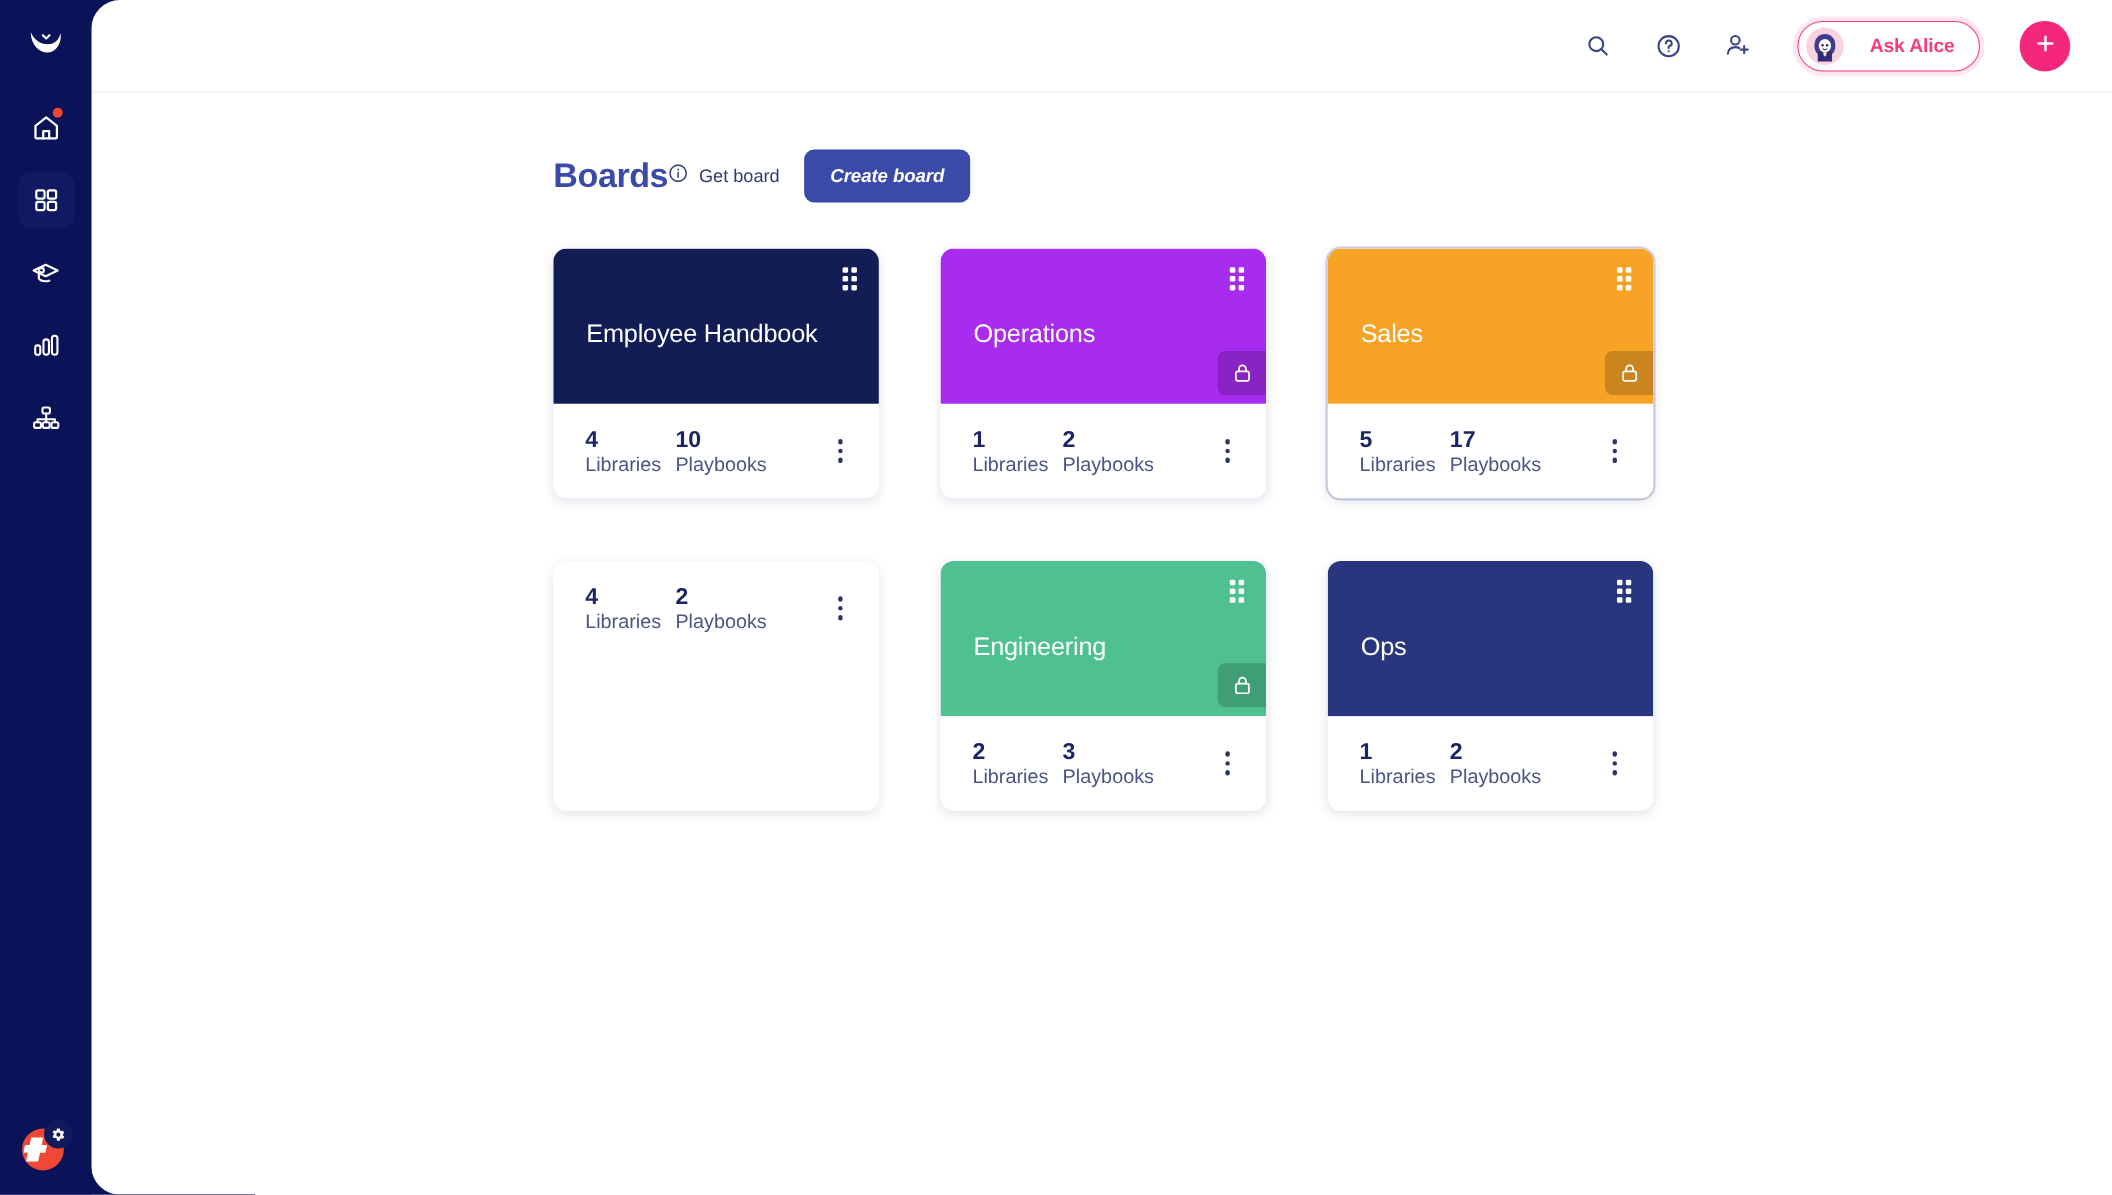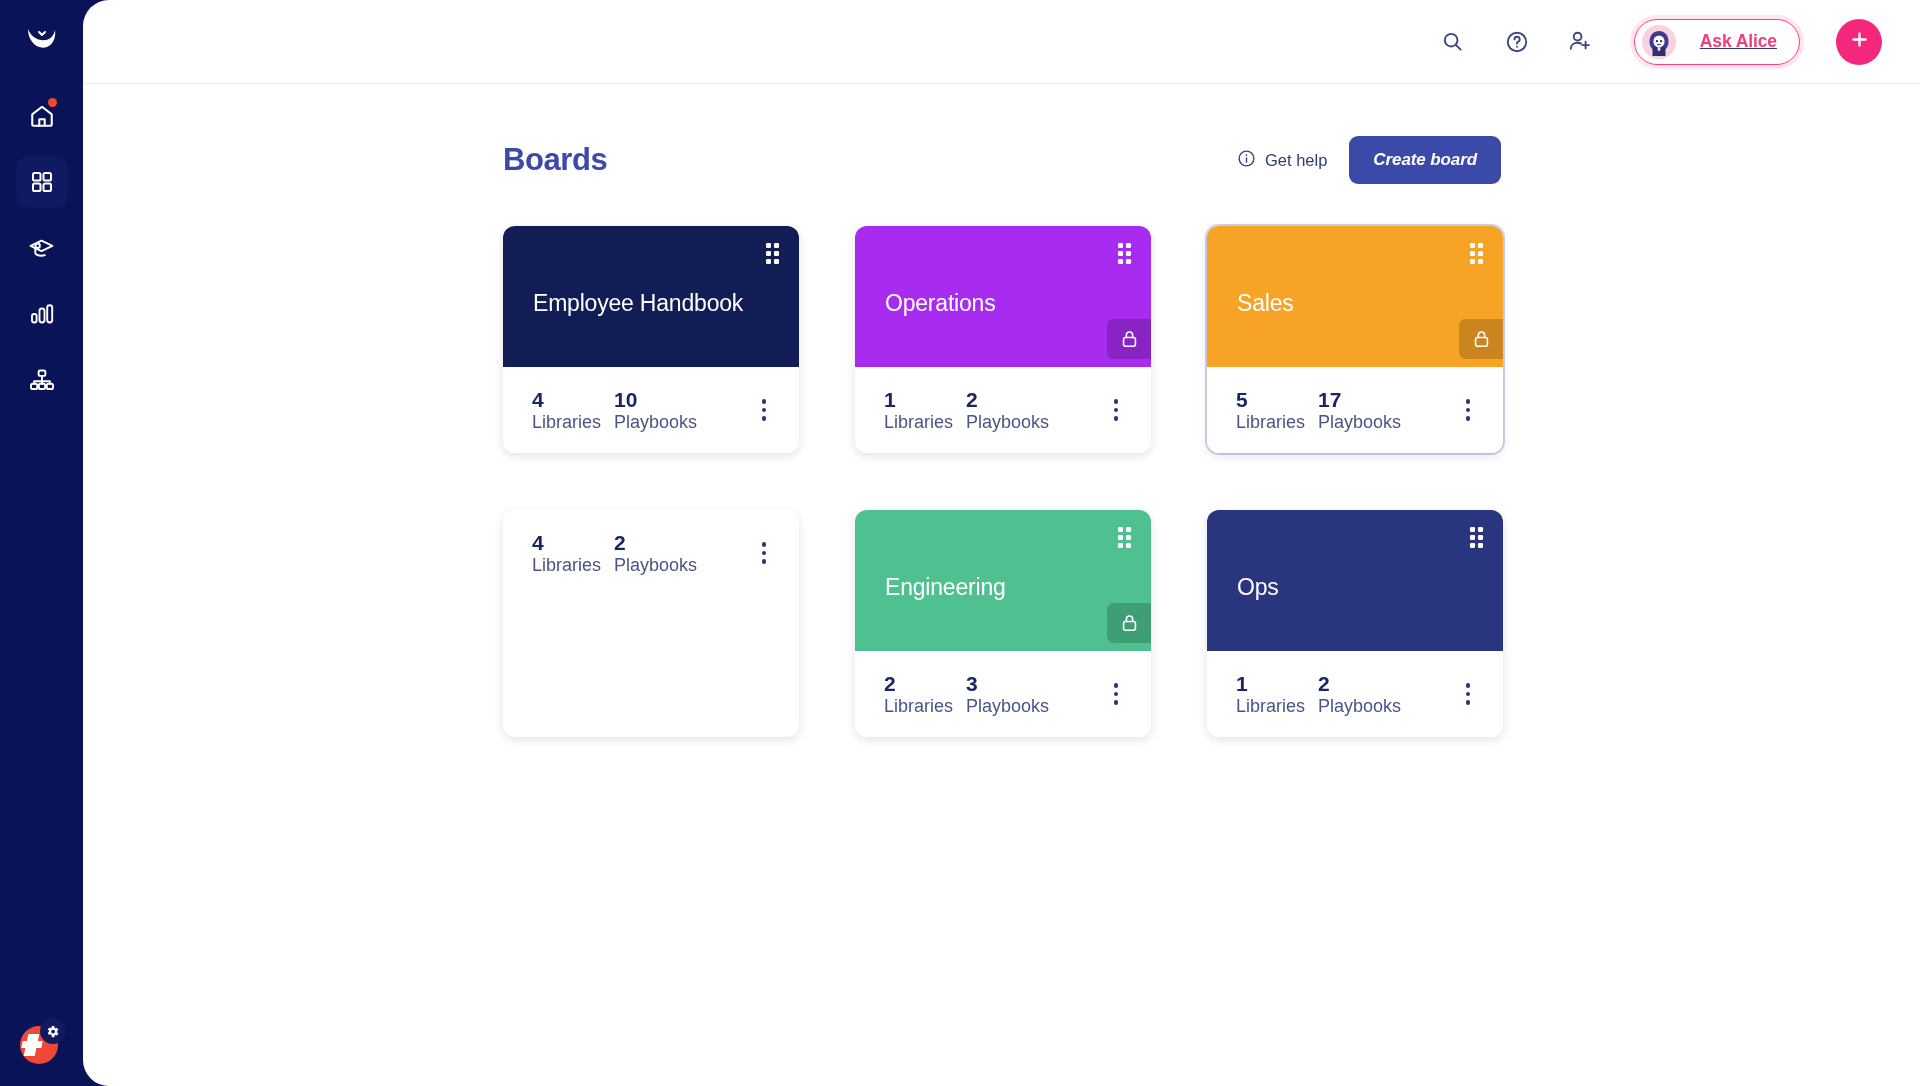--- a/index.html
+++ b/index.html
@@ -154,21 +154,20 @@
     align-items: center;
     gap: 24px;
     height: 46px;
     padding: 0 22px 0 7px;
     border: 1.6px solid #ff3d85;
     border-radius: 999px;
     background: #ffffff;
     box-shadow: 0 0 0 4px rgba(255,61,133,0.13);
     cursor: pointer;
     margin-left: 6px;
-    text-decoration: underline;
   }
   .alice-avatar {
     width: 34px; height: 34px;
     border-radius: 50%;
     background: #fbd3e2;
     position: relative;
     overflow: hidden;
     flex: none;
   }
   .ask-alice-label {
@@ -199,21 +198,20 @@
   }
 
   .content-inner {
     width: 1000px;
     margin-left: 420px;
   }
 
   .page-head {
     display: flex;
     align-items: center;
-    justify-content: space-between;
     margin-bottom: 42px;
     padding-right: 2px;
   }
 
   .page-title {
     font-size: 31px;
     font-weight: bold;
     color: #3b4aa8;
     letter-spacing: -0.4px;
   }
@@ -515,21 +513,21 @@
 
           <div class="head-actions">
             <div class="get-help">
               <span>
                 <svg width="19" height="19" viewBox="0 0 24 24" fill="none" stroke="#3b4680" stroke-width="1.8" stroke-linecap="round">
                   <circle cx="12" cy="12" r="9.3"></circle>
                   <path d="M12 11.2 V16.6"></path>
                   <circle cx="12" cy="7.7" r="1.1" fill="#3b4680" stroke="none"></circle>
                 </svg>
               </span>
-              <span>Get help</span>
+              <span>Get board</span>
             </div>
 
             <button class="create-board-btn">Create board</button>
           </div>
         </div>
 
         <div class="grid" id="board-grid">
             <div class="card">
               <div class="card-header" style="background:#121d56">
                 <div class="drag-handle">

